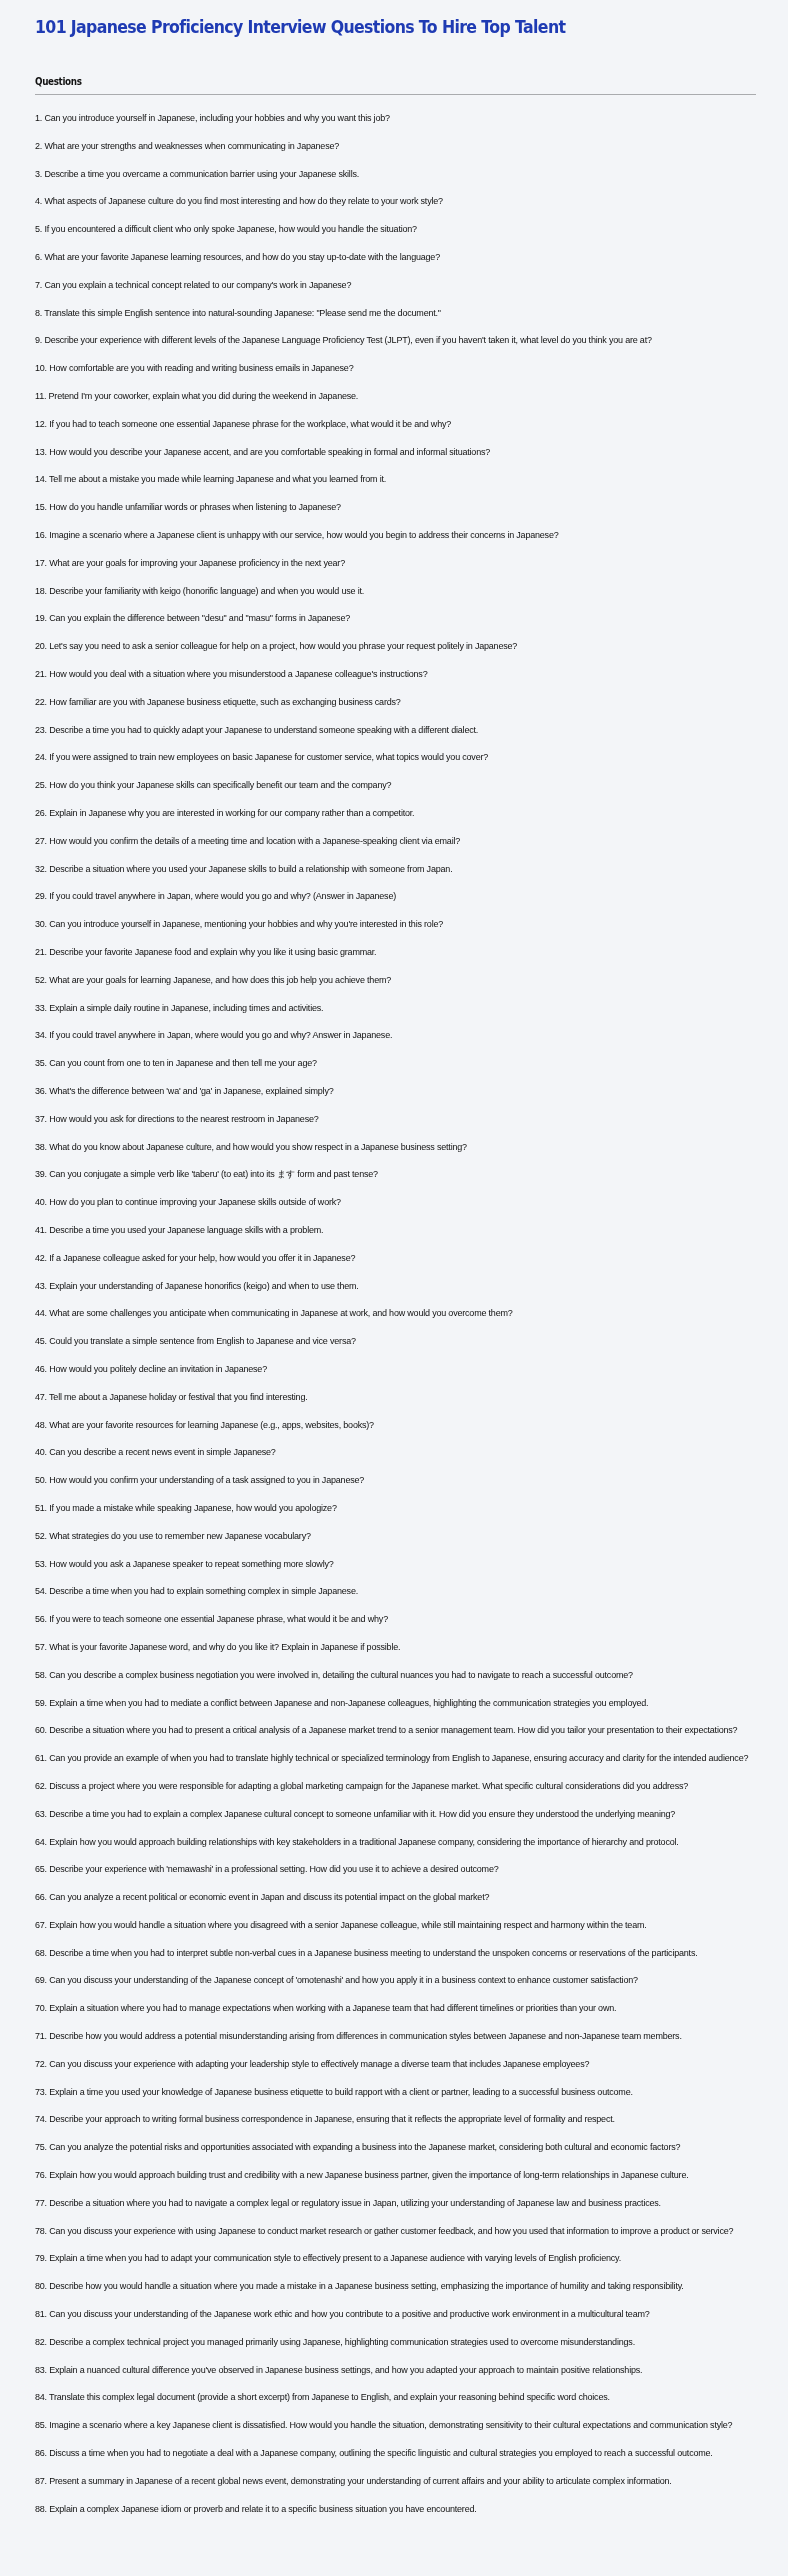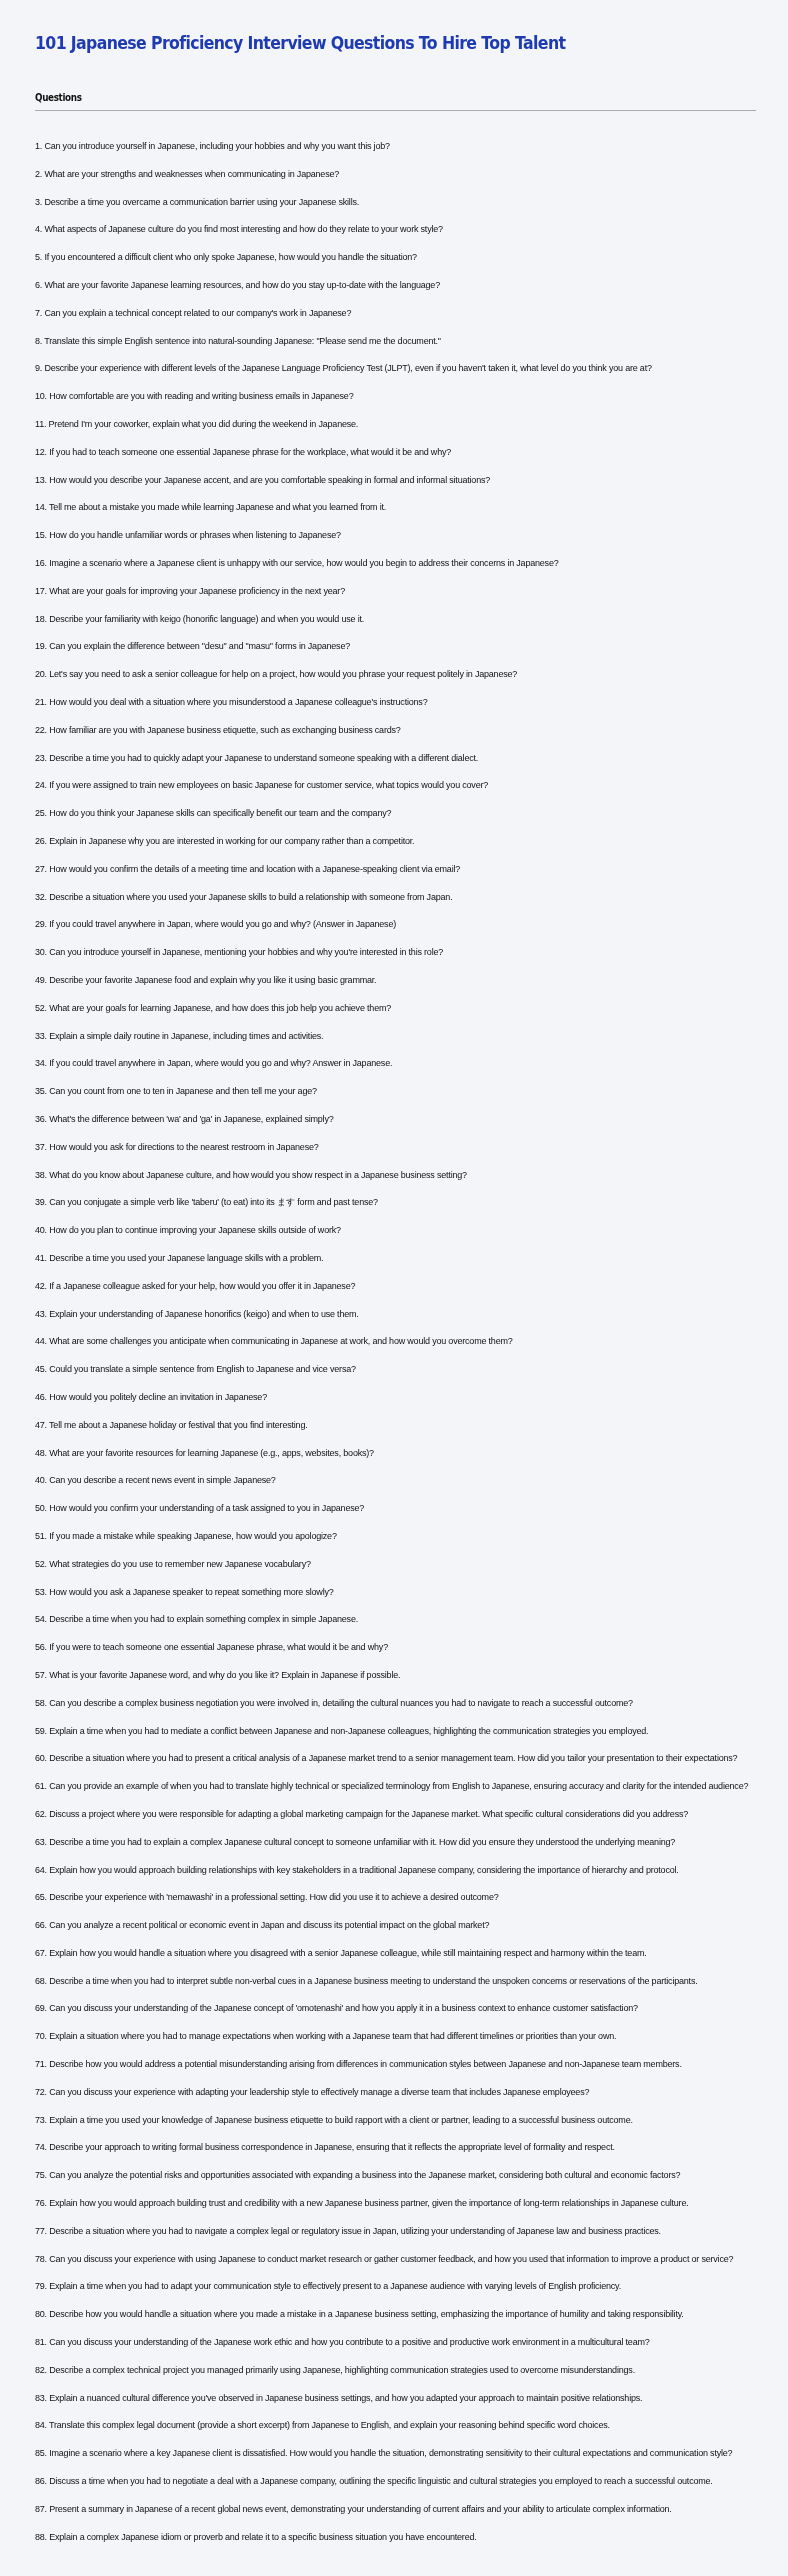--- a/index.html
+++ b/index.html
@@ -5,21 +5,21 @@
   * { box-sizing: border-box; margin: 0; padding: 0; }
   html, body { background: #f3f5f8; }
   body {
     width: 788px;
     min-height: 3775px;
     font-family: "Liberation Sans", "DejaVu Sans", sans-serif;
     color: #111;
     position: relative;
   }
   .page {
-    padding: 32px 35px 0 35px;
+    padding: 16px 35px 0 35px;
     width: 788px;
   }
   .title {
     font-family: "DejaVu Sans", "Liberation Sans", sans-serif;
     font-weight: bold;
     font-size: 17.5px;
     letter-spacing: -0.7px;
     color: #1f3bb3;
     line-height: 23px;
     transform: scaleX(0.9);
@@ -37,21 +37,21 @@
     transform: scaleX(0.9);
     transform-origin: left center;
   }
   .rule {
     margin-top: 5.2px;
     height: 1.5px;
     width: 721px;
     background: #a9abae;
   }
   .questions {
-    margin-top: 29px;
+    margin-top: 17px;
     width: 721px;
     list-style: none;
   }
   .question {
     font-size: 9px;
     line-height: 13.4px;
     letter-spacing: -0.2px;
     color: #111;
     margin-bottom: 14.4px;
     padding-right: 4.1px;
@@ -88,21 +88,21 @@
       <li class="question">21. How would you deal with a situation where you misunderstood a Japanese colleague's instructions?</li>
       <li class="question">22. How familiar are you with Japanese business etiquette, such as exchanging business cards?</li>
       <li class="question">23. Describe a time you had to quickly adapt your Japanese to understand someone speaking with a different dialect.</li>
       <li class="question">24. If you were assigned to train new employees on basic Japanese for customer service, what topics would you cover?</li>
       <li class="question">25. How do you think your Japanese skills can specifically benefit our team and the company?</li>
       <li class="question">26. Explain in Japanese why you are interested in working for our company rather than a competitor.</li>
       <li class="question">27. How would you confirm the details of a meeting time and location with a Japanese-speaking client via email?</li>
       <li class="question">32. Describe a situation where you used your Japanese skills to build a relationship with someone from Japan.</li>
       <li class="question">29. If you could travel anywhere in Japan, where would you go and why? (Answer in Japanese)</li>
       <li class="question">30. Can you introduce yourself in Japanese, mentioning your hobbies and why you're interested in this role?</li>
-      <li class="question">49. Describe your favorite Japanese food and explain why you like it using basic grammar.</li>
+      <li class="question">21. Describe your favorite Japanese food and explain why you like it using basic grammar.</li>
       <li class="question">52. What are your goals for learning Japanese, and how does this job help you achieve them?</li>
       <li class="question">33. Explain a simple daily routine in Japanese, including times and activities.</li>
       <li class="question">34. If you could travel anywhere in Japan, where would you go and why? Answer in Japanese.</li>
       <li class="question">35. Can you count from one to ten in Japanese and then tell me your age?</li>
       <li class="question">36. What's the difference between 'wa' and 'ga' in Japanese, explained simply?</li>
       <li class="question">37. How would you ask for directions to the nearest restroom in Japanese?</li>
       <li class="question">38. What do you know about Japanese culture, and how would you show respect in a Japanese business setting?</li>
       <li class="question">39. Can you conjugate a simple verb like 'taberu' (to eat) into its ます form and past tense?</li>
       <li class="question">40. How do you plan to continue improving your Japanese skills outside of work?</li>
       <li class="question">41. Describe a time you used your Japanese language skills with a problem.</li>

